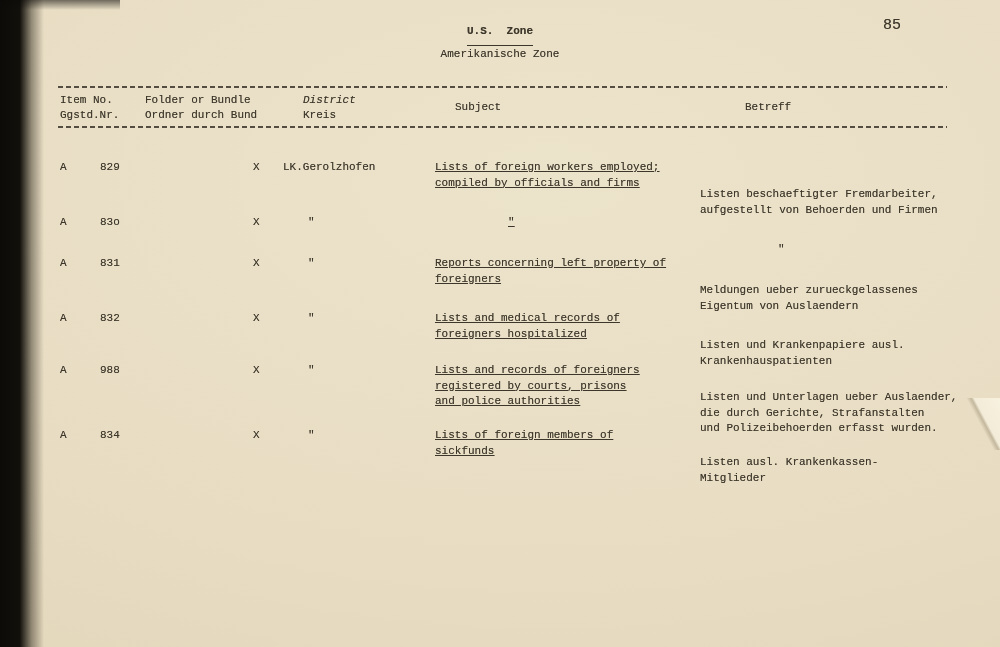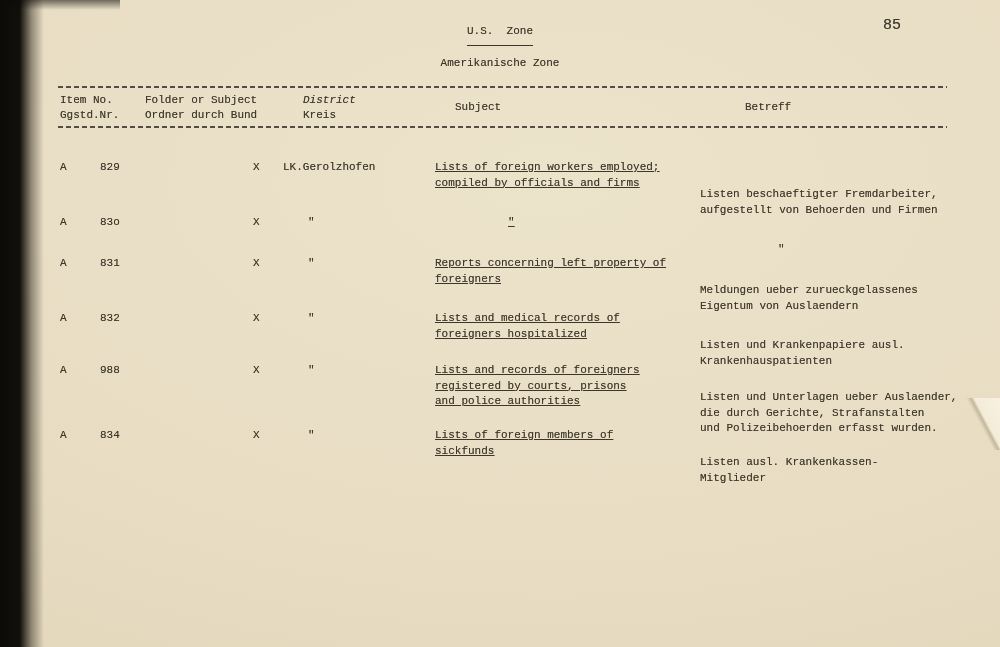--- a/index.html
+++ b/index.html
@@ -20,22 +20,22 @@
     background:linear-gradient(90deg,#0d0b08 0%,#12100b 45%,rgba(45,38,26,0.45) 72%,rgba(45,38,26,0.0) 100%);
     pointer-events:none;
   }
   .edge-top{
     position:absolute;left:0;top:0;width:120px;height:10px;
     background:linear-gradient(180deg,rgba(12,10,8,0.55),rgba(12,10,8,0));
     pointer-events:none;
   }
   .page-number{position:absolute;left:883px;top:18px;font-size:15px;}
   .title-block{position:absolute;left:0;top:24px;width:100%;text-align:center;}
-  .title-en{display:inline-block;font-weight:normal;white-space:pre;border-bottom:1.5px solid #3d372b;padding-bottom:5px;}
-  .title-de{white-space:pre;margin-top:10px;}
+  .title-en{display:inline-block;font-weight:bold;white-space:pre;border-bottom:1.5px solid #3d372b;padding-bottom:5px;}
+  .title-de{white-space:pre;margin-top:1px;}
   .rule{
     position:absolute;left:58px;width:889px;height:2px;
     background:repeating-linear-gradient(90deg,rgba(58,51,42,0.85) 0px,rgba(58,51,42,0.85) 5px,transparent 5px,transparent 8px);
   }
   .rule-top{top:86px;}
   .rule-header{top:126px;}
   .hl{position:absolute;white-space:pre;}
   .h-item1{left:60px;top:93px;}   .h-item2{left:60px;top:108px;}
   .h-folder1{left:145px;top:93px;}.h-folder2{left:145px;top:108px;}
   .h-district1{left:303px;top:93px;font-style:italic;}.h-district2{left:303px;top:108px;}
@@ -68,21 +68,21 @@
 
   <div class="title-block">
     <div><span class="title-en">U.S.  Zone</span></div>
     <div class="title-de">Amerikanische Zone</div>
   </div>
 
   <div class="rule rule-top"></div>
 
   <span class="hl h-item1">Item No.</span>
   <span class="hl h-item2">Ggstd.Nr.</span>
-  <span class="hl h-folder1">Folder or Subject</span>
+  <span class="hl h-folder1">Folder or Bundle</span>
   <span class="hl h-folder2">Ordner durch Bund</span>
   <span class="hl h-district1">District</span>
   <span class="hl h-district2">Kreis</span>
   <span class="hl h-subject">Subject</span>
   <span class="hl h-betreff">Betreff</span>
 
   <div class="rule rule-header"></div>
 
   <div class="row" style="top:160px">
     <span class="c item">A</span>

